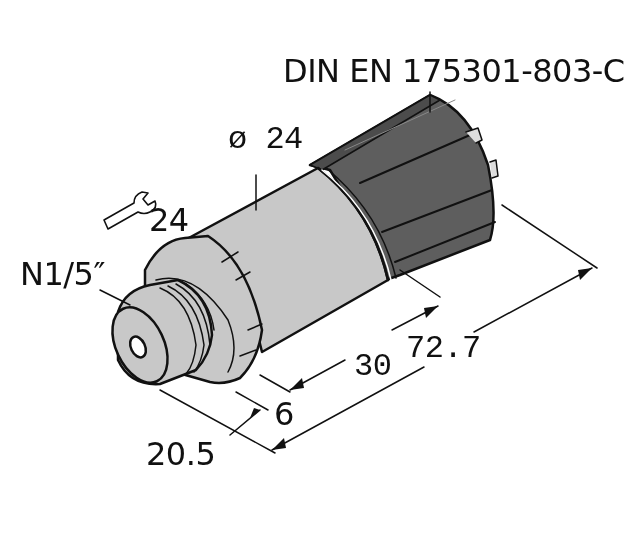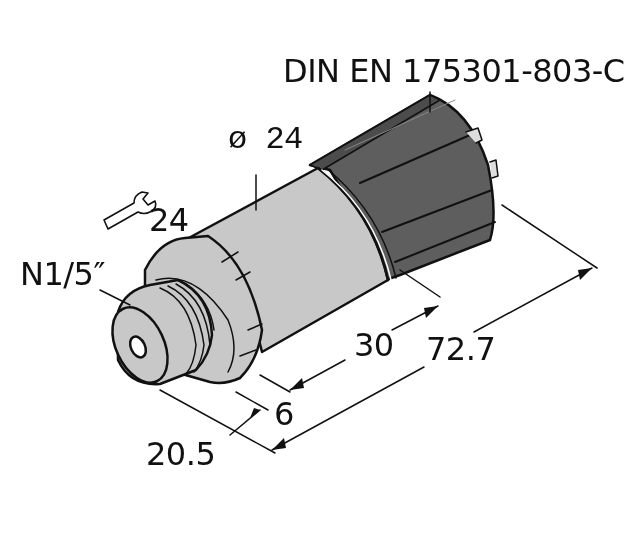--- a/index.html
+++ b/index.html
@@ -85,16 +85,16 @@
     <g stroke-width="1.6">
       <path d="M104 220 L134 203 Q134 195 142 192 L148 193 L143 199 L148 205 L155 201 Q158 208 150 212 Q144 215 138 212 L108 229 Z" fill="#fff"></path>
     </g>
   </g>
 </svg>
 
 <div class="lbl" style="left:283px; top:55px;">DIN EN 175301-803-C</div>
 <div class="lbl" style="left:228px; top:124px;font-family:Liberation Mono, monospace;">ø 24</div>
 <div class="lbl" style="left:149px; top:198px;margin-top:6px;">24</div>
 <div class="lbl" style="left:20px; top:258px;">N1/5″</div>
-<div class="lbl" style="left:354px; top:329px;">30</div>
-<div class="lbl" style="left:426px; top:333px;">72.7</div>
+<div class="lbl" style="left:354px; top:351px;font-family:Liberation Mono, monospace;">30</div>
+<div class="lbl" style="left:406px; top:333px;font-family:Liberation Mono, monospace;">72.7</div>
 <div class="lbl" style="left:274px; top:398px;">6</div>
 <div class="lbl" style="left:146px; top:438px;">20.5</div>
 
 </body></html>

